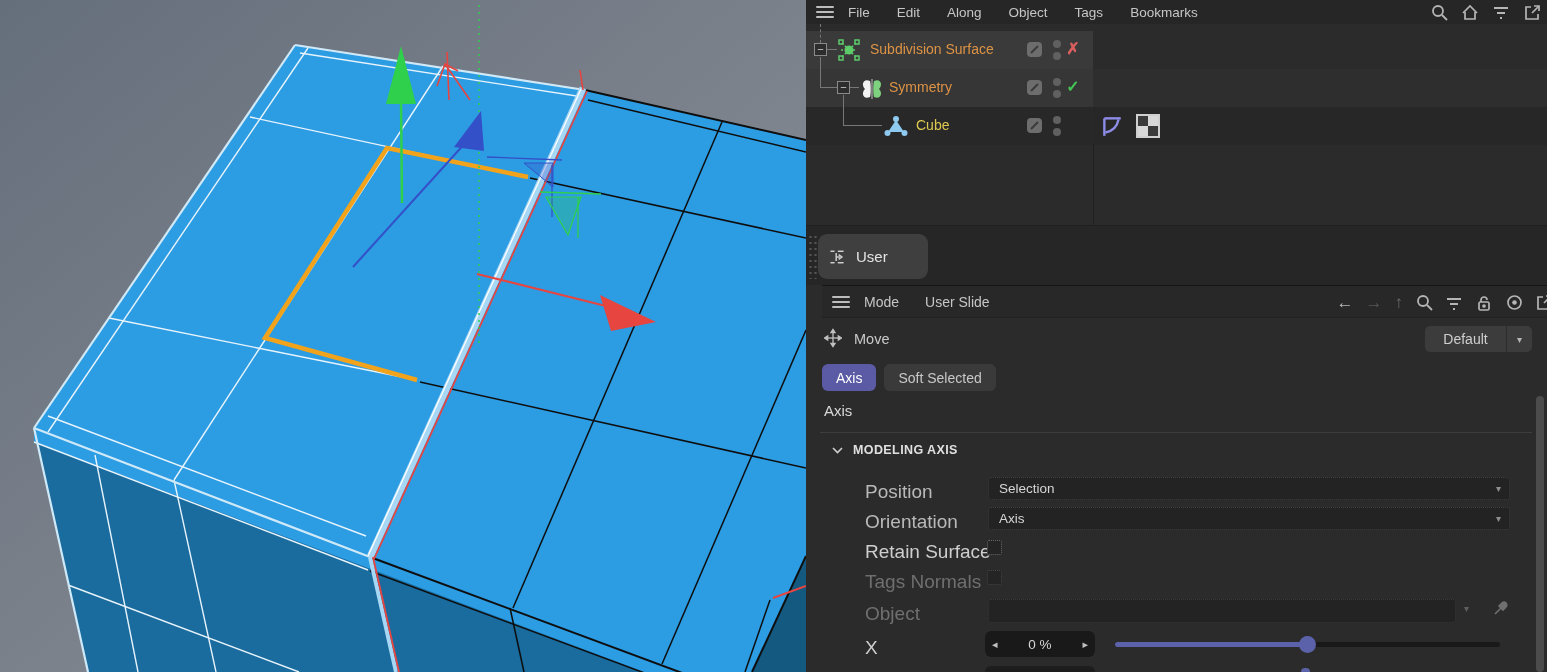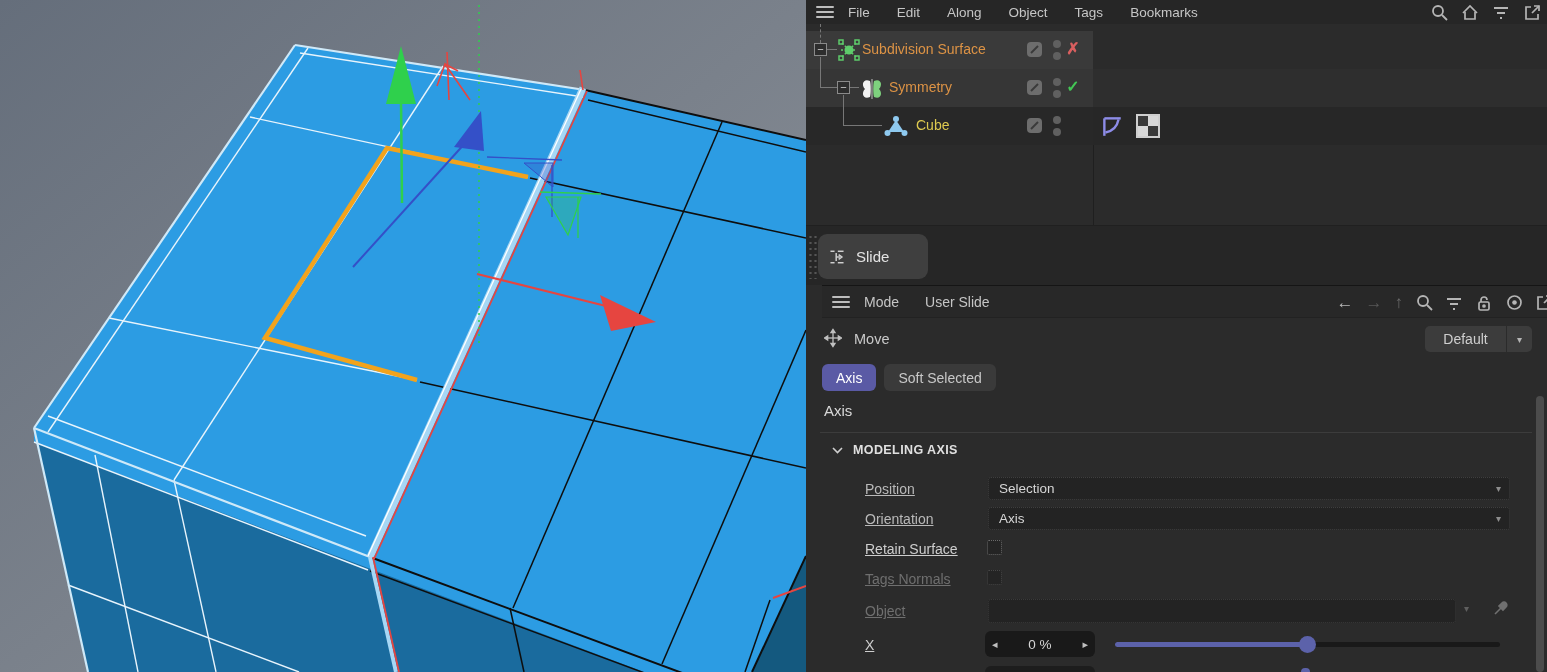--- a/index.html
+++ b/index.html
@@ -88,21 +88,21 @@
     color:#b5b5b5;font-size:10px;display:flex;align-items:center;justify-content:center;}
   .tabs{position:absolute;left:16px;top:79px;display:flex;gap:8px;}
   .tab{height:27px;border-radius:6px;display:flex;align-items:center;justify-content:center;font-size:14px;padding:0 14px;}
   .tab-active{background:var(--tab-purple);color:#fff;}
   .tab-idle{background:#3a3a3a;color:#c8c8c8;}
   .am-heading{position:absolute;left:18px;top:117px;color:#d8d8d8;font-size:15px;}
   .am-rule{position:absolute;left:14px;top:147px;width:712px;height:1px;background:#3c3c3c;}
   .sec-hdr{position:absolute;left:26px;top:158px;display:flex;align-items:center;gap:10px;color:#e0e0e0;
     font-size:12.5px;font-weight:bold;letter-spacing:.4px;}
   .chev svg{display:block;}
-  .fld-label{position:absolute;left:59px;font-size:14px;color:#b9b9b9;text-decoration:underline;}
+  .fld-label{position:absolute;left:59px;font-size:19px;color:#b9b9b9;}
   .fld-label.bright{color:#cecece;}
   .fld-label.dim{color:#6f6f6f;}
   .combo{position:absolute;left:182px;width:522px;height:23px;background:#232323;border:1px dotted #3f3f3f;border-radius:3px;
     color:#d6d6d6;font-size:13.5px;display:flex;align-items:center;padding:0 10px;}
   .combo .carr{position:absolute;right:8px;color:#8d8d8d;font-size:10px;}
   .checkbox{position:absolute;left:181px;width:15px;height:15px;background:#242424;border:1px dotted #6a6a6a;border-radius:2px;}
   .checkbox.dim{border-color:#474747;}
   .txtfield{position:absolute;left:182px;width:468px;height:24px;background:#232323;border:1px dotted #3a3a3a;border-radius:3px;}
   .obj-arr{position:absolute;left:658px;color:#5f5f5f;font-size:10px;}
   .picker{position:absolute;left:686px;}
@@ -274,21 +274,21 @@
             </g>
             <circle cx="12" cy="12" r="4.5" fill="#5ecb6b"></circle>
             <g stroke="#5ecb6b" stroke-width="1.5" fill="none">
               <rect x="2" y="2" width="4" height="4"></rect>
                 <rect x="18" y="2" width="4" height="4"></rect>
               <rect x="2" y="18" width="4" height="4"></rect>
                 <rect x="18" y="18" width="4" height="4"></rect>
             </g>
           </svg>
         </div>
-        <span class="om-label lab-orange" style="left:56px">Subdivision Surface</span>
+        <span class="om-label lab-orange" style="left:64px">Subdivision Surface</span>
         <div class="tgl-pencil">
           <svg width="15" height="15">
               <line x1="4" y1="11" x2="11" y2="4" stroke="#3a3a3a" stroke-width="2"></line>
             </svg>
         </div>
         <div class="dots">
             <i></i>
             <i></i>
           </div>
         <div class="state st-x">✗</div>
@@ -371,21 +371,21 @@
           <svg width="22" height="22" viewBox="0 0 22 22" stroke="#cfcfcf" stroke-width="1.8" fill="none">
             <path d="M3,4 L8,4"></path>
               <path d="M12,4 L19,4"></path>
             <path d="M3,18 L8,18"></path>
               <path d="M12,18 L19,18"></path>
             <path d="M10,6 L10,16"></path>
             <path d="M10,11 L15,11"></path>
               <path d="M13,8 L17,11 L13,14"></path>
           </svg>
         </span>
-        <span>Slide</span>
+        <span>User</span>
       </div>
     </div>
 
     <div class="am">
       <div class="am-toolbar">
         <div class="hamburger">
             <i></i>
             <i></i>
             <i></i>
           </div>

